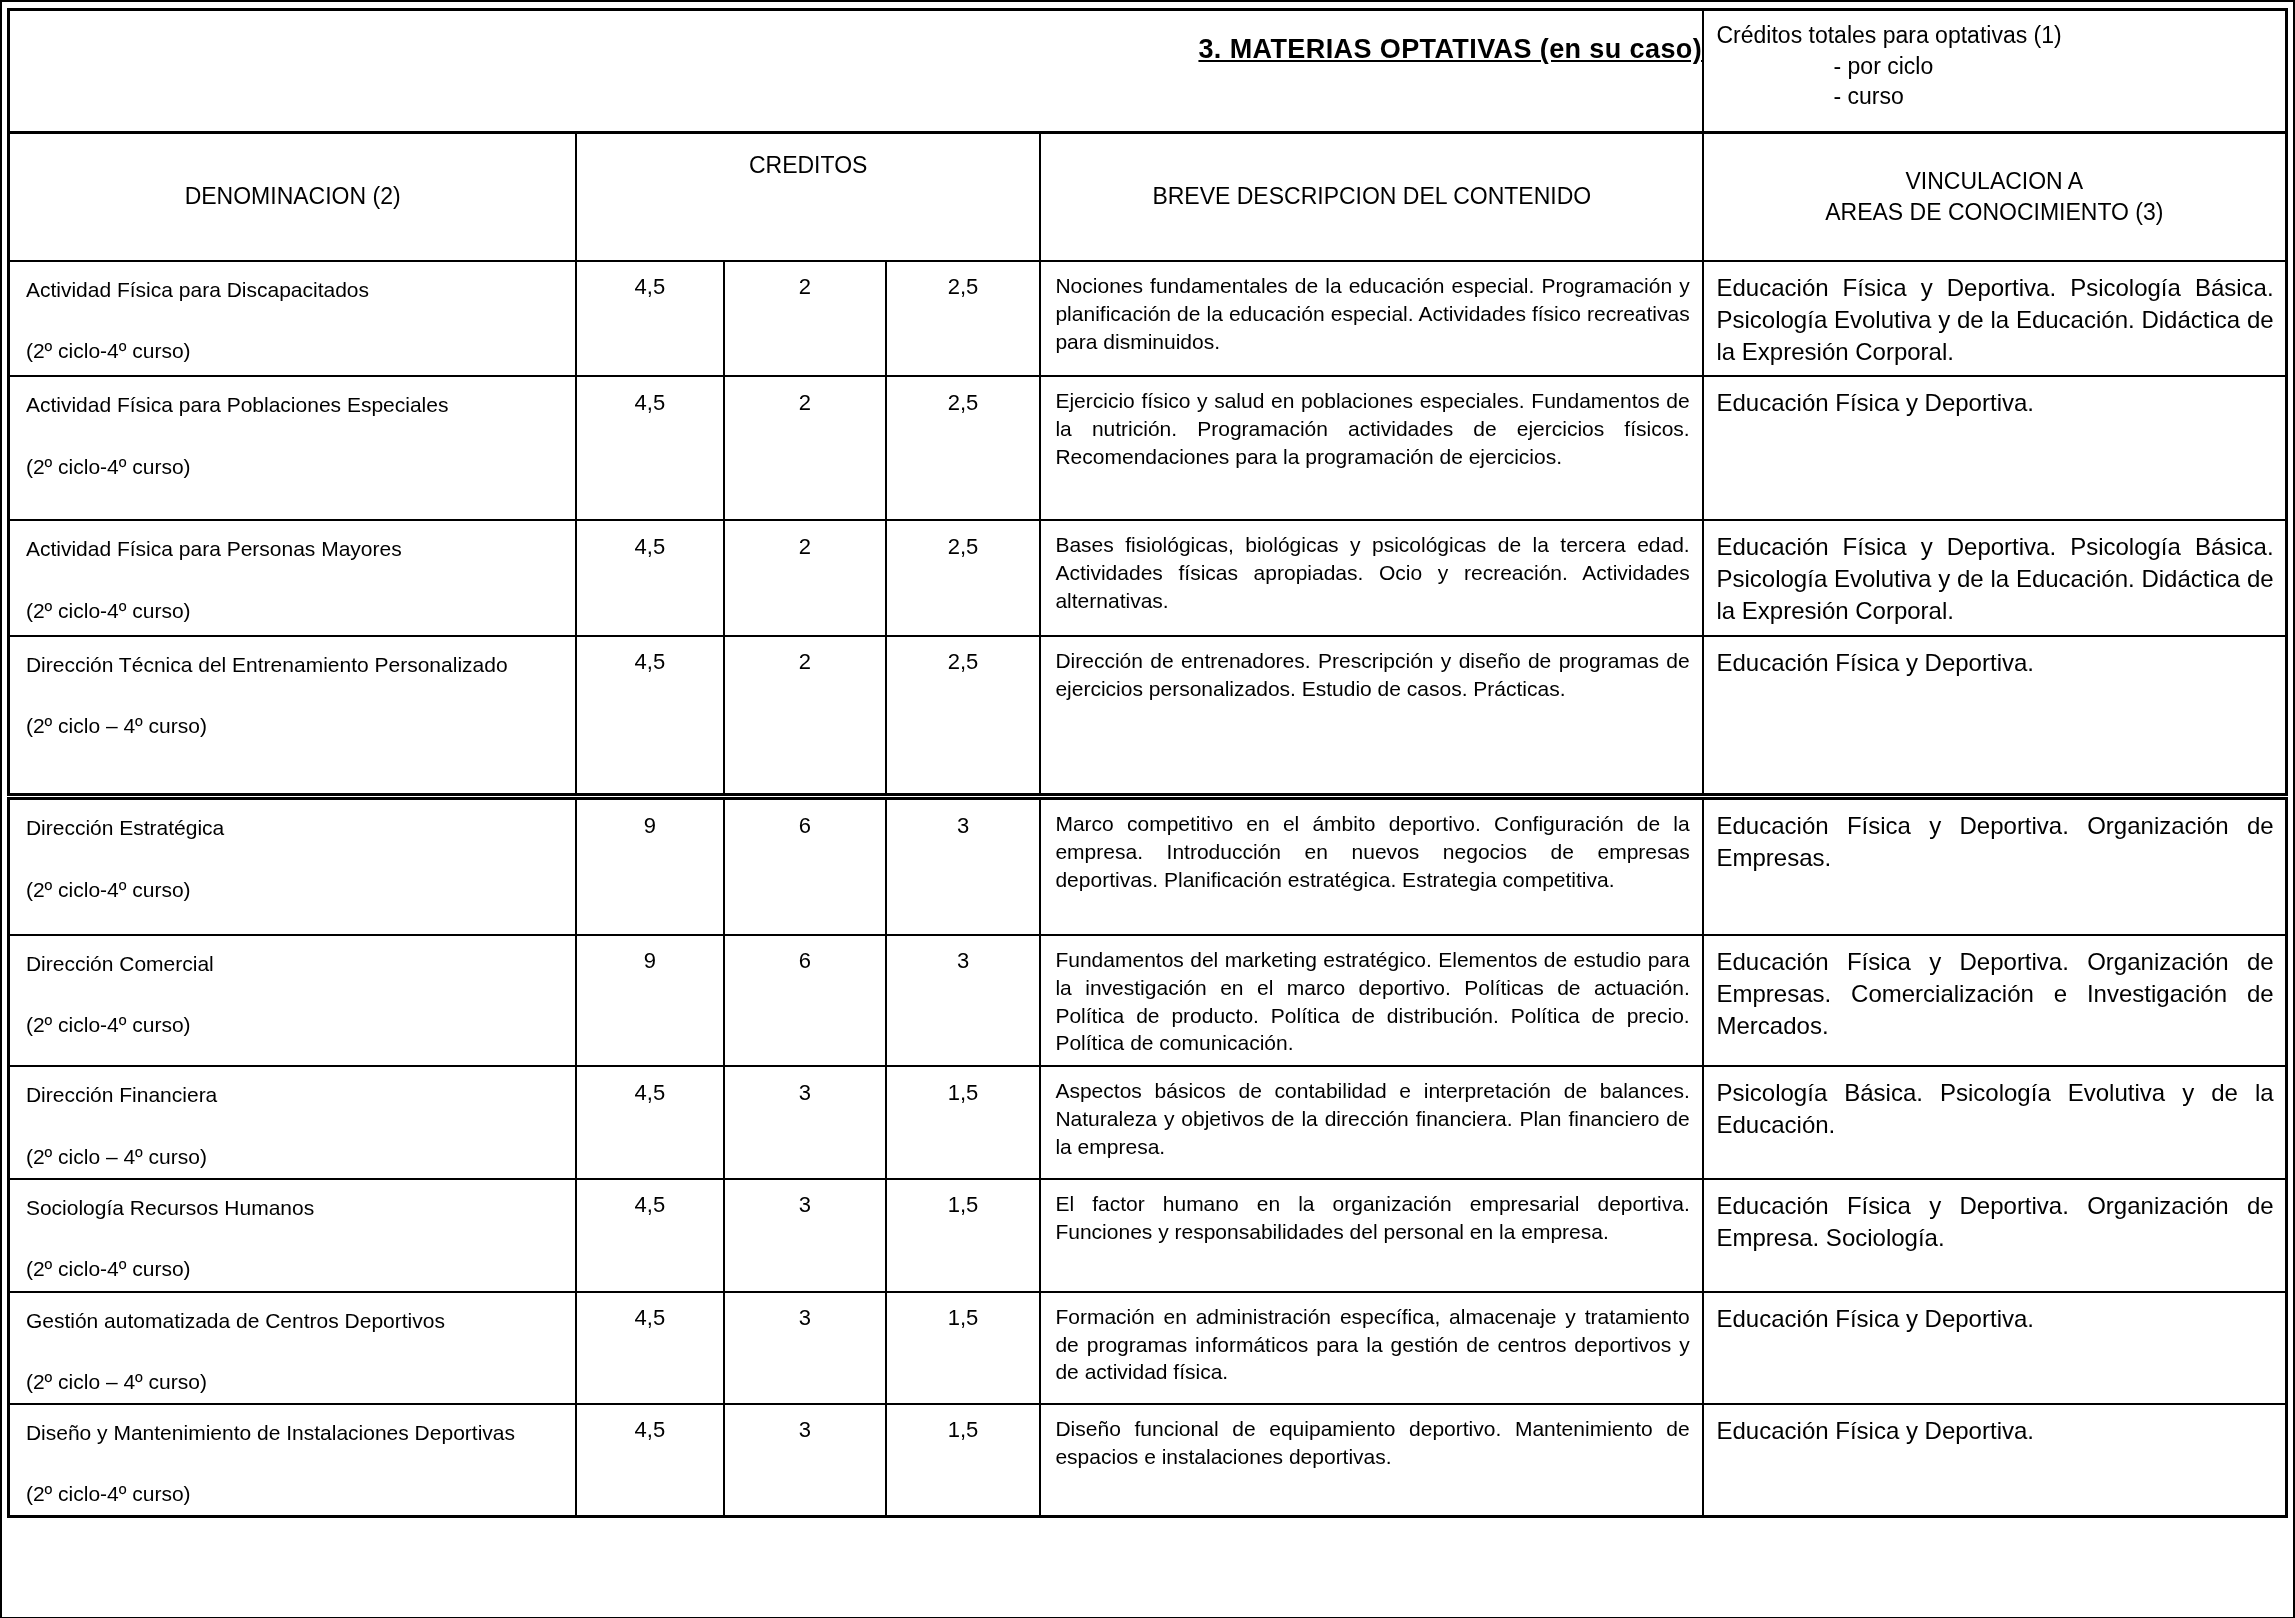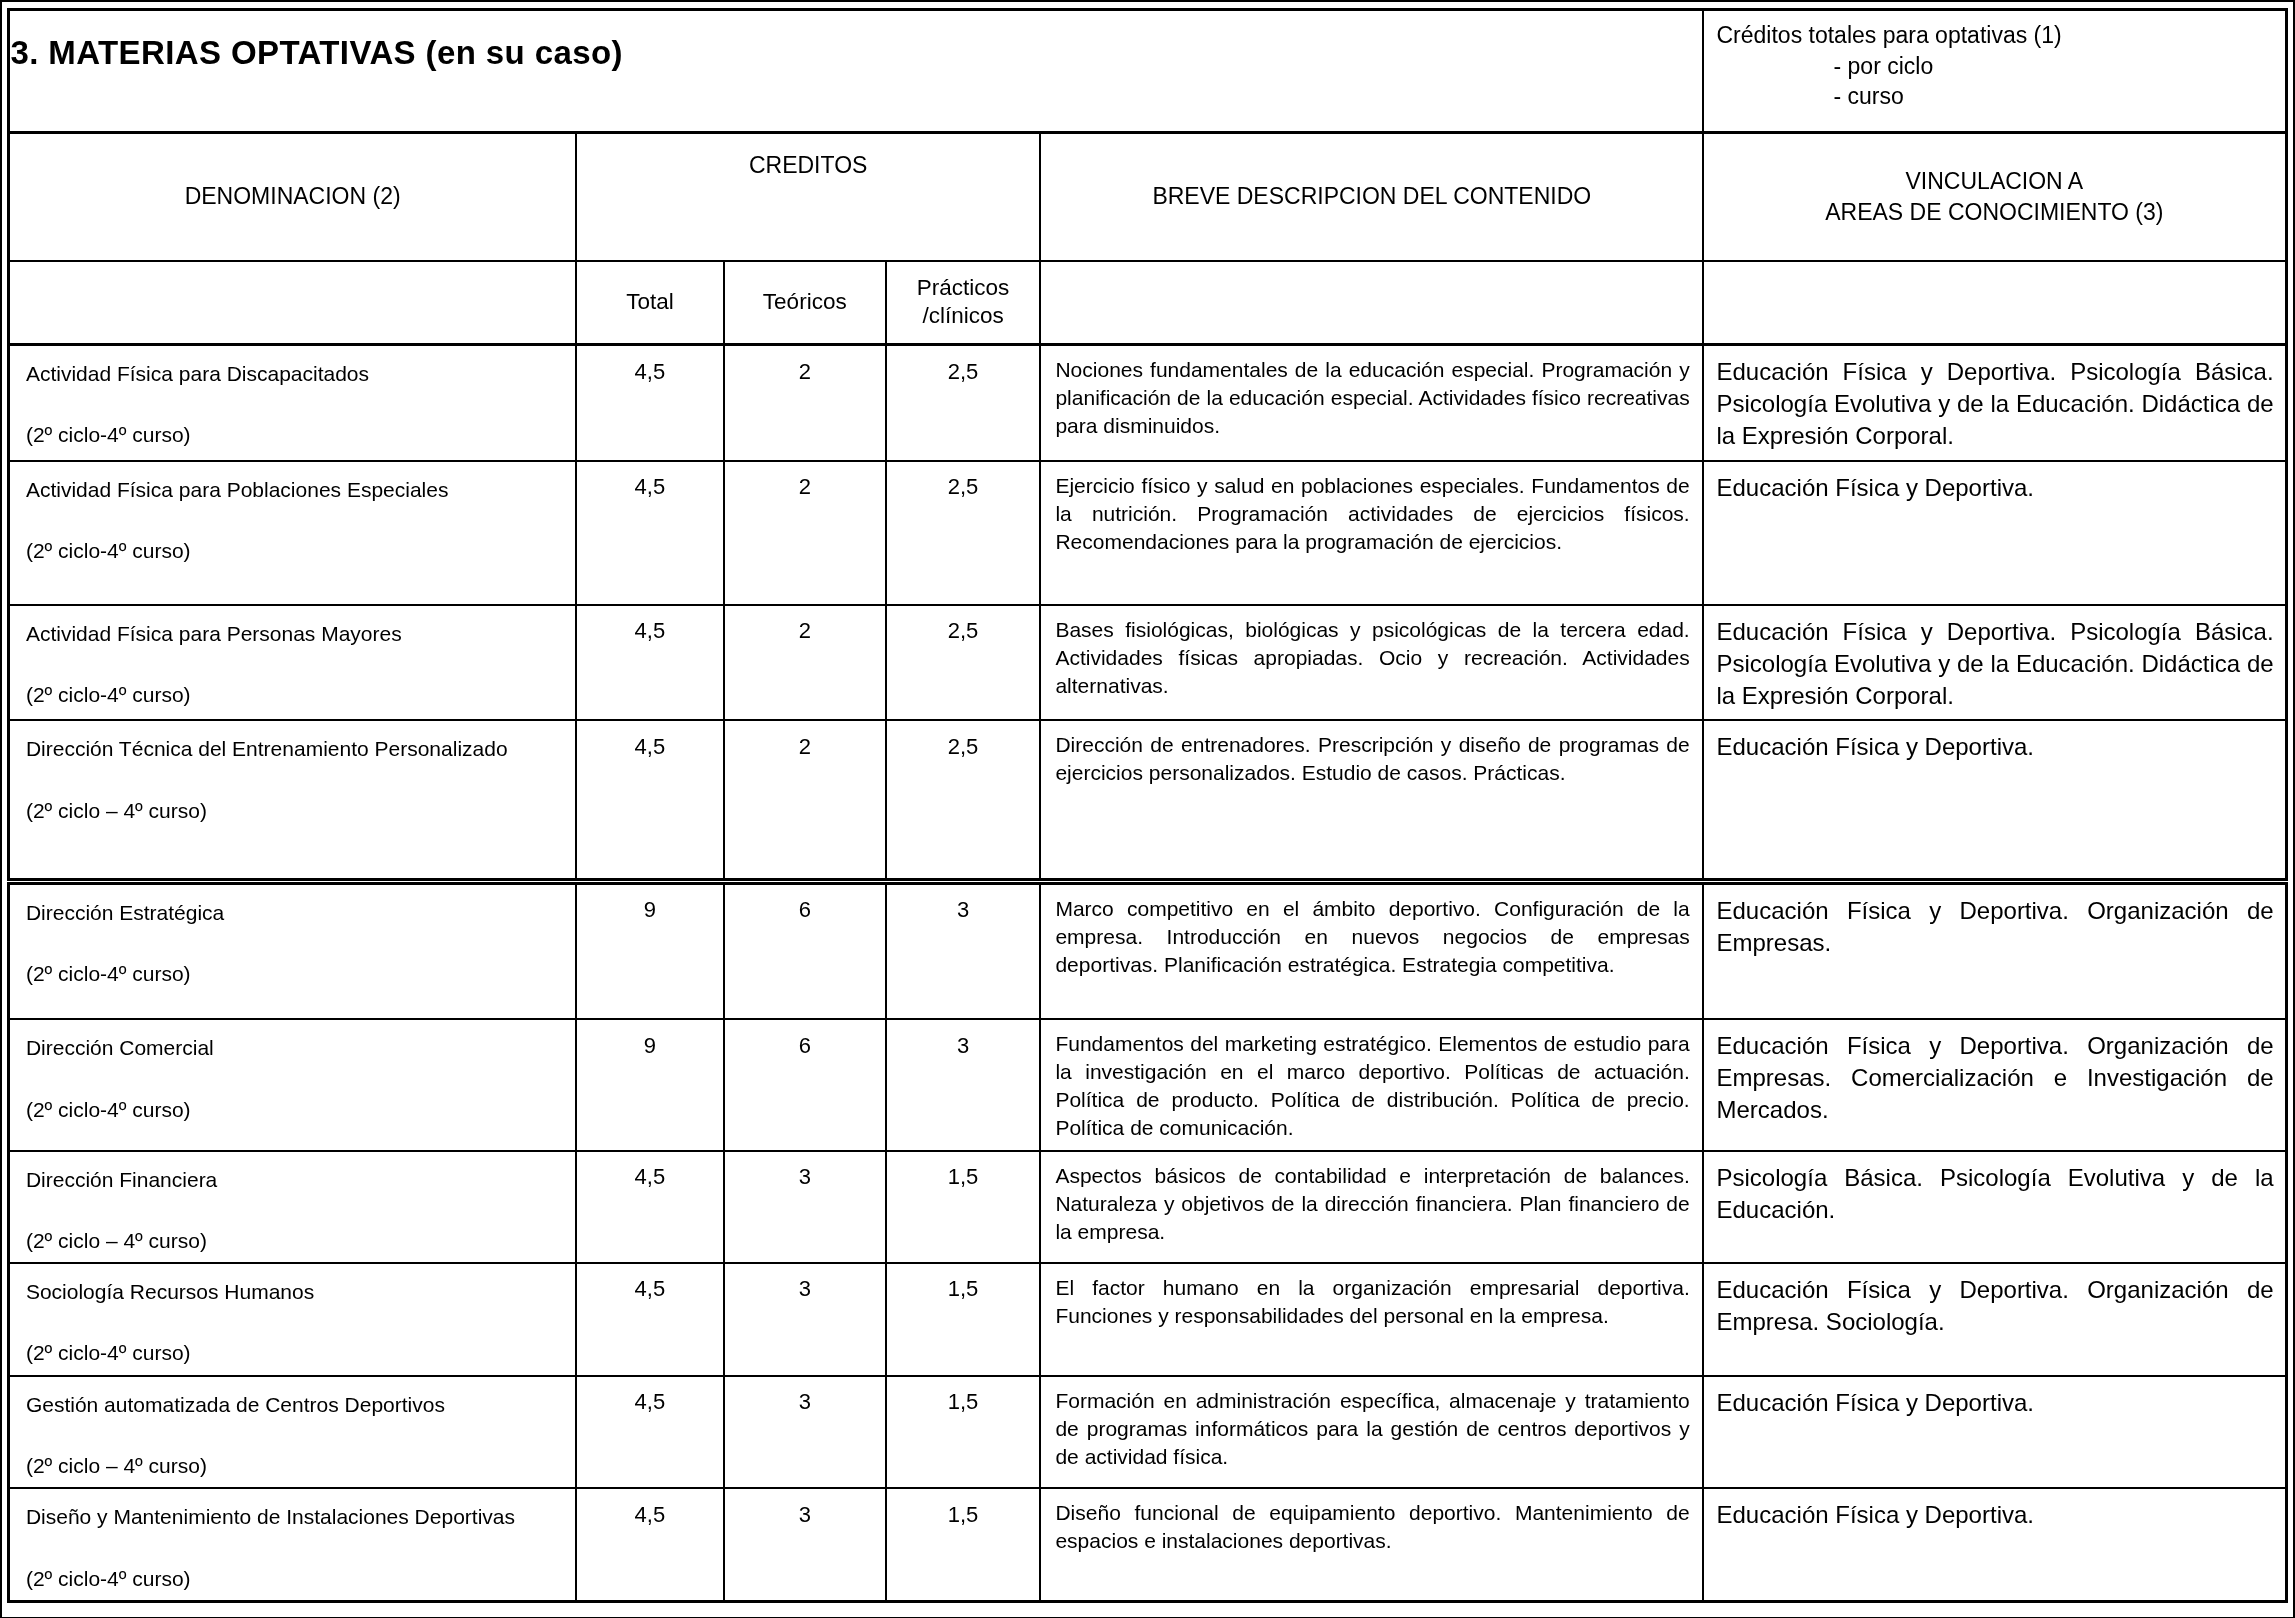--- a/index.html
+++ b/index.html
@@ -34,25 +34,26 @@
   td.cell {
     border: 2.3px solid #000;
     vertical-align: top;
     padding: 0;
     overflow: hidden;
   }
 
   
   .title-row td { border-bottom-width: 3.1px; }
   td.title-cell {
-    text-align: left;
+    text-align: right;
     padding-top: 23px;
-    font-size: 33px;
+    font-size: 27px;
     font-weight: bold;
     letter-spacing: 0.4px;
+    text-decoration: underline;
   }
   td.credits-note-cell {
     padding: 9.3px 6.2px 6.2px 12.4px;
     font-size: 23px;
     line-height: 1.32;
   }
   .credits-note-item { margin-left: 117px; }
 
   td.colhead-cell {
     vertical-align: middle;
@@ -128,31 +129,20 @@
     <tr class="header-row" style="height:128px">
       <td class="cell colhead-cell">DENOMINACION (2)</td>
       <td class="cell colhead-cell creditos-head" colspan="3">CREDITOS</td>
       <td class="cell colhead-cell">BREVE DESCRIPCION DEL CONTENIDO</td>
       <td class="cell colhead-cell">
         <div>VINCULACION A</div>
         <div>AREAS DE CONOCIMIENTO (3)</div>
       </td>
     </tr>
 
-    <tr class="subheader-row" style="height:84px">
-      <td class="cell"></td>
-      <td class="cell subhead-cell">Total</td>
-      <td class="cell subhead-cell">Teóricos</td>
-      <td class="cell subhead-cell">
-        <div>Prácticos</div>
-        <div>/clínicos</div>
-      </td>
-      <td class="cell"></td>
-      <td class="cell"></td>
-    </tr>
 
     <tr style="height:115px">
       <td class="cell name-cell">
         <div class="subject-name">Actividad Física para Discapacitados</div>
         <div class="subject-cycle">(2º ciclo-4º curso)</div>
       </td>
       <td class="cell num-cell">4,5</td>
       <td class="cell num-cell">2</td>
       <td class="cell num-cell">2,5</td>
       <td class="cell desc-cell">Nociones fundamentales de la educación especial. Programación y planificación de la educación especial. Actividades físico recreativas para disminuidos.</td>

